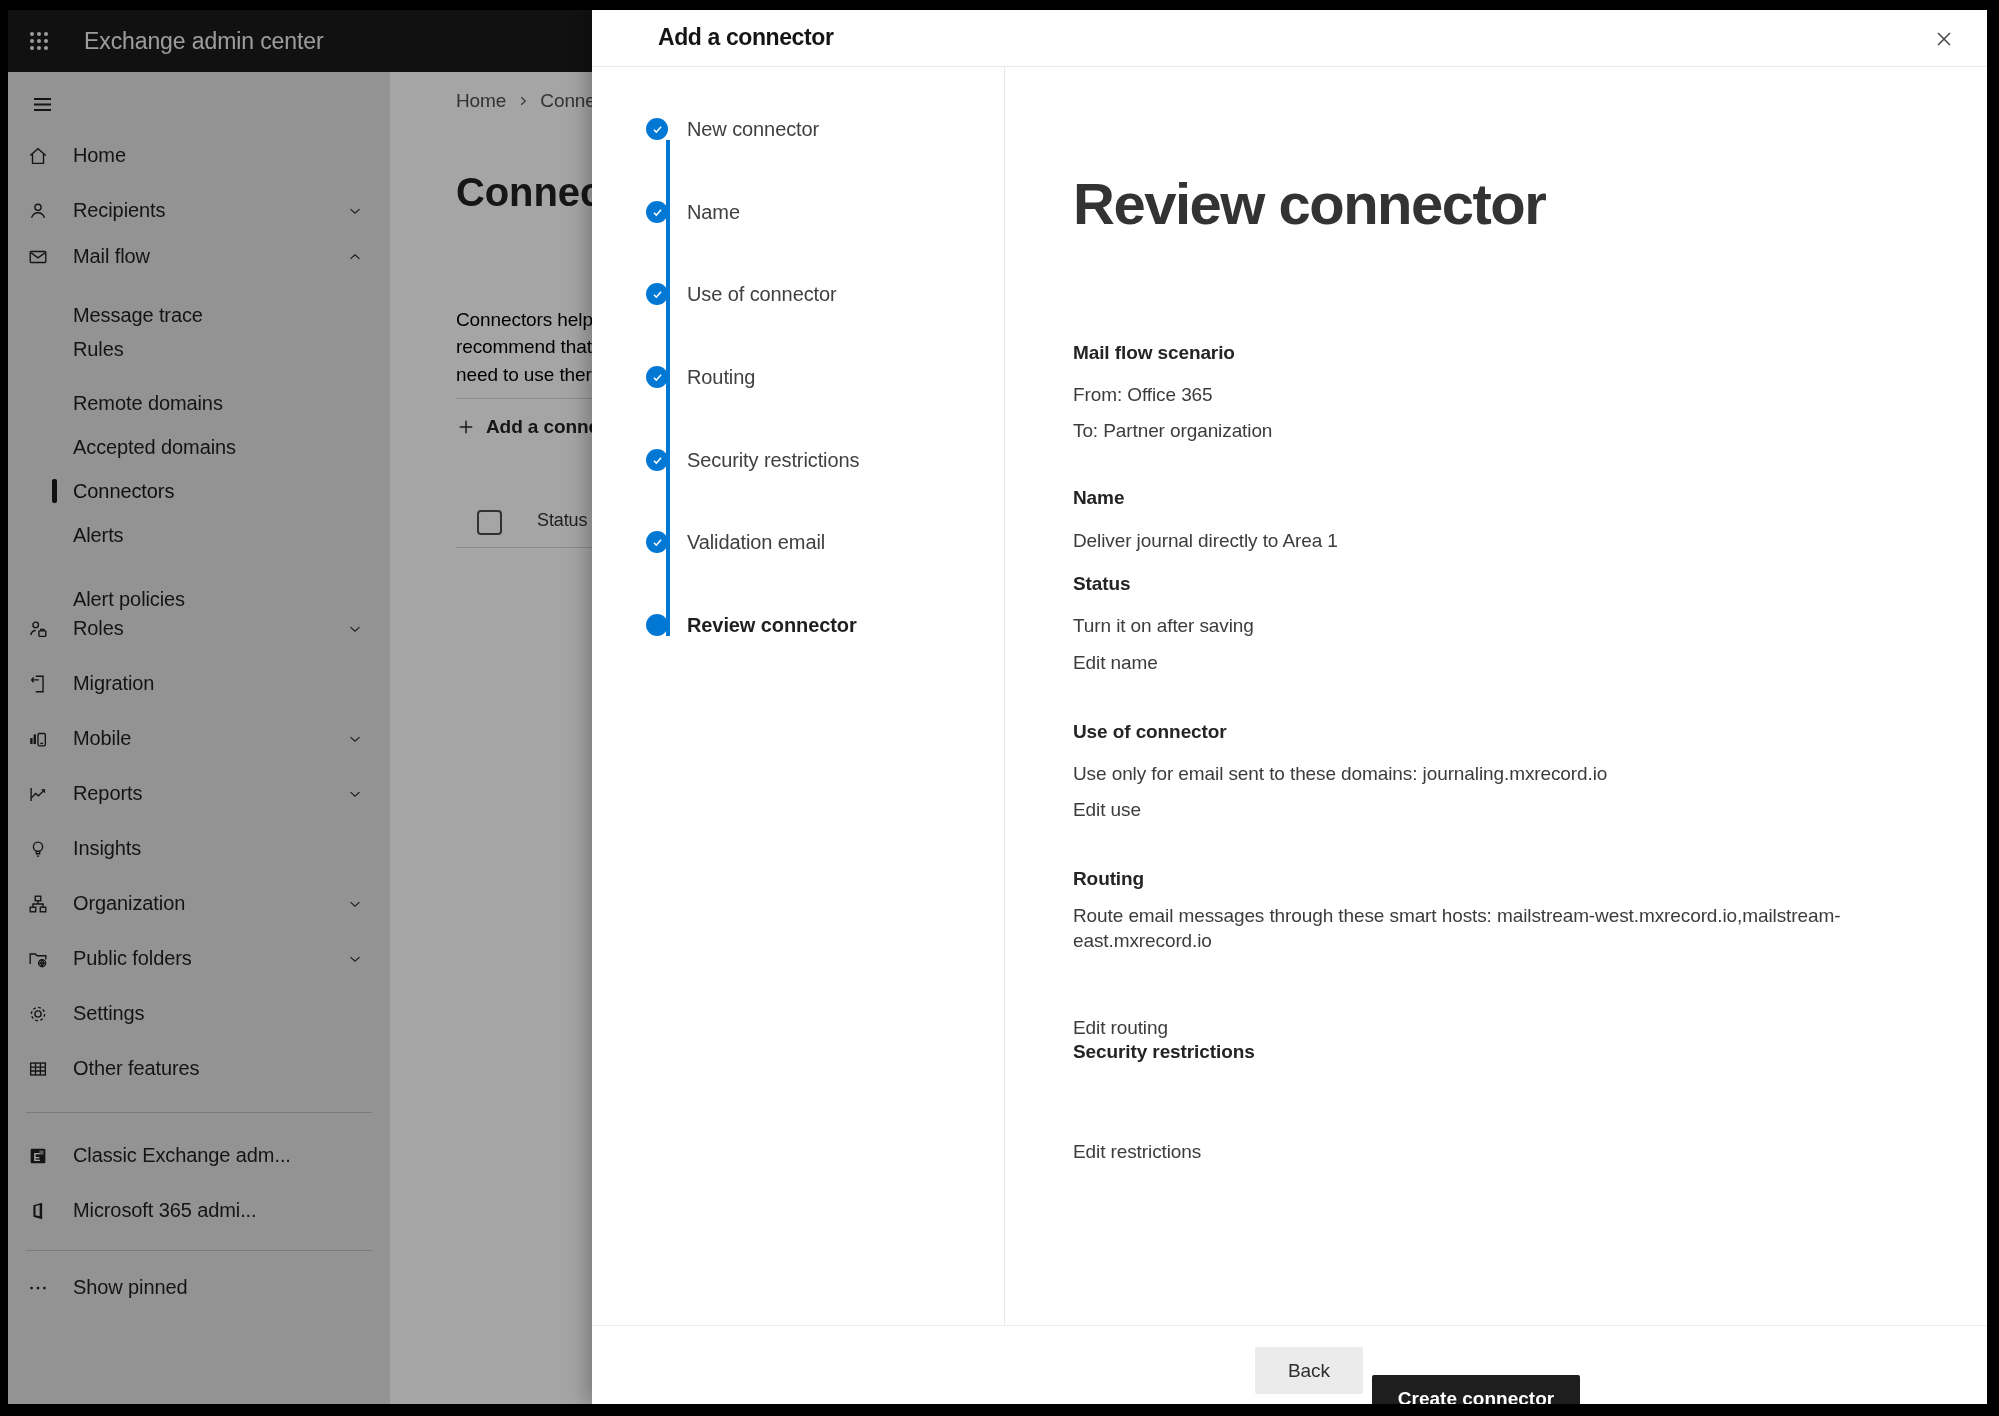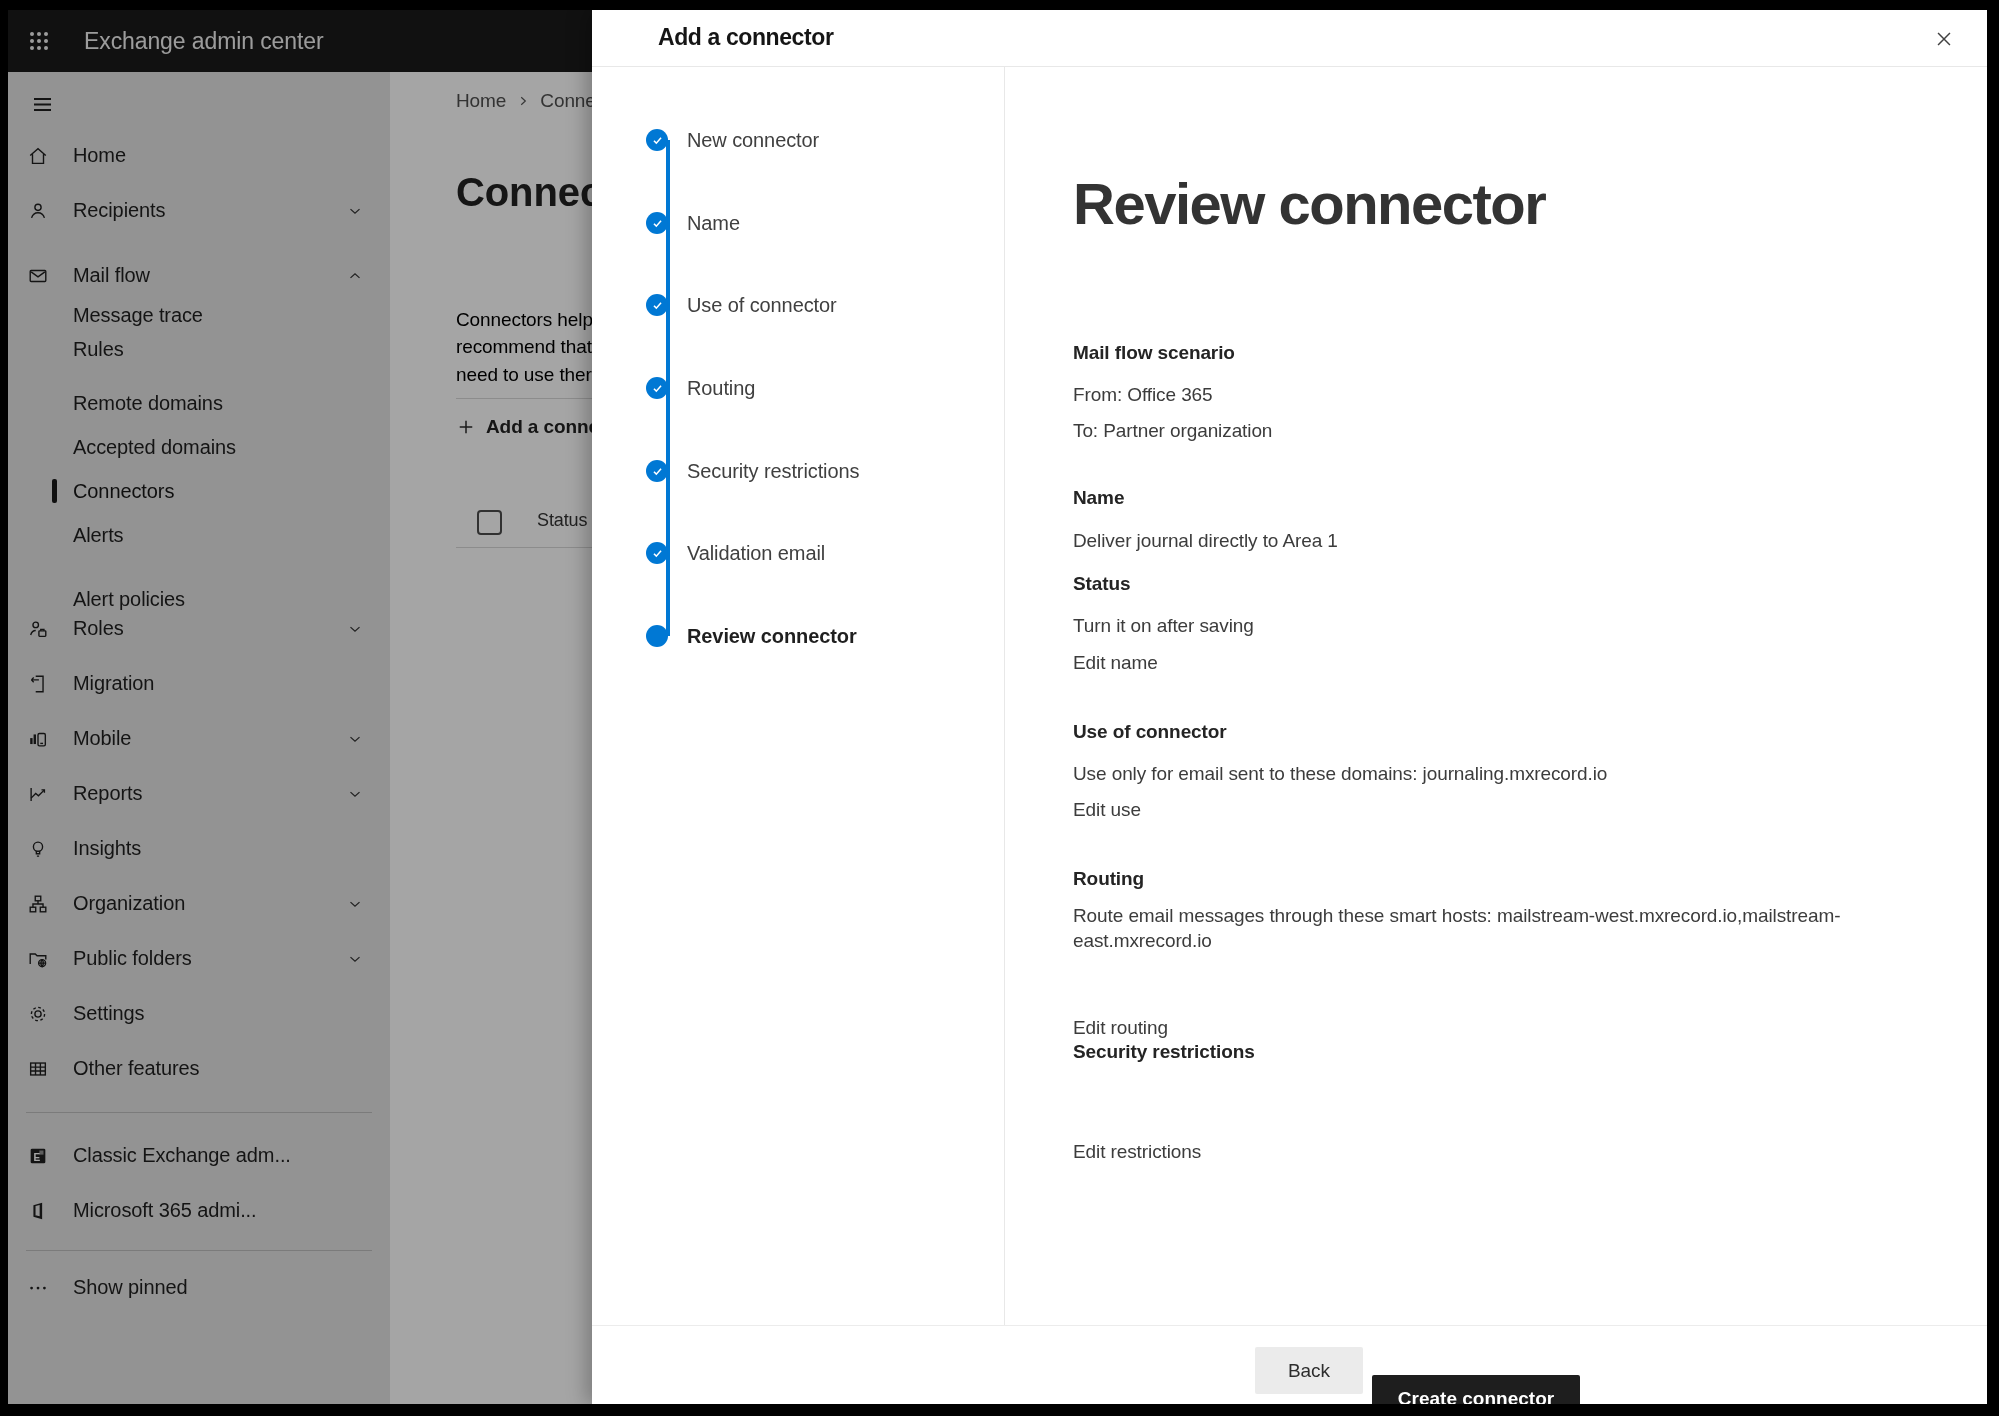--- a/index.html
+++ b/index.html
@@ -41,21 +41,21 @@
 
   
   .modal{position:absolute;left:584px;top:0;right:0;bottom:0;background:#fff;z-index:10;box-shadow:-6px 0 18px rgba(0,0,0,0.25);}
   .modal-title{position:absolute;left:66px;top:14px;font-size:23px;font-weight:700;color:#151515;letter-spacing:-0.4px;}
   .modal-close{position:absolute;right:26px;top:12px;width:34px;height:34px;display:flex;align-items:center;justify-content:center;cursor:pointer;}
   .hdr-div{position:absolute;left:0;right:0;top:56px;height:1px;background:#e8e8e8;}
   .wiz-div{position:absolute;left:412px;top:57px;width:1px;height:1258px;background:#e8e8e8;}
 
   
   .wiz-line{position:absolute;left:74px;top:130px;width:4px;height:496px;background:#0078d4;}
-  .step{position:absolute;left:54px;height:44px;display:flex;align-items:center;cursor:pointer;}
+  .step{position:absolute;left:54px;height:44px;display:flex;cursor:pointer;}
   .step .dot{width:22px;height:22px;border-radius:50%;background:#0078d4;display:flex;align-items:center;justify-content:center;flex:0 0 22px;}
   .step .slbl{margin-left:19px;font-size:20px;color:#404040;white-space:nowrap;}
   .step.current .slbl{font-weight:700;color:#1f1f1f;}
 
   
   .h1{position:absolute;left:481px;top:160px;font-size:58px;font-weight:700;color:#333;letter-spacing:-1.5px;white-space:nowrap;}
   .rv{position:absolute;left:481px;width:800px;font-size:19px;color:#3c3c3c;line-height:25px;}
   .rv.b{font-weight:700;color:#242424;}
   .rv.link{cursor:pointer;width:auto;}
 
@@ -118,21 +118,21 @@
               <path d="M5 19.5c1.1-3.8 3.8-5.6 7-5.6s5.9 1.8 7 5.6"></path>
             </svg>
           </span>
       <span class="lbl">Recipients</span>
       <span class="chev">
             <svg width="18" height="18" viewBox="0 0 24 24" stroke="#333" stroke-width="1.7" fill="none">
               <path d="M6 9.5l6 5.5 6-5.5"></path>
             </svg>
           </span>
     </div>
-    <div class="nav-row" style="top:176px">
+    <div class="nav-row" style="top:157px">
       <span class="ic">
             <svg width="22" height="22" viewBox="0 0 24 24" stroke="#1f1f1f" stroke-width="1.5" fill="none">
               <rect x="3.5" y="6" width="17" height="12" rx="1"></rect>
               <path d="M4.5 7.5 12 13l7.5-5.5"></path>
             </svg>
           </span>
       <span class="lbl">Mail flow</span>
       <span class="chev">
             <svg width="18" height="18" viewBox="0 0 24 24" stroke="#333" stroke-width="1.7" fill="none">
               <path d="M6 14.5l6-5.5 6 5.5"></path>

